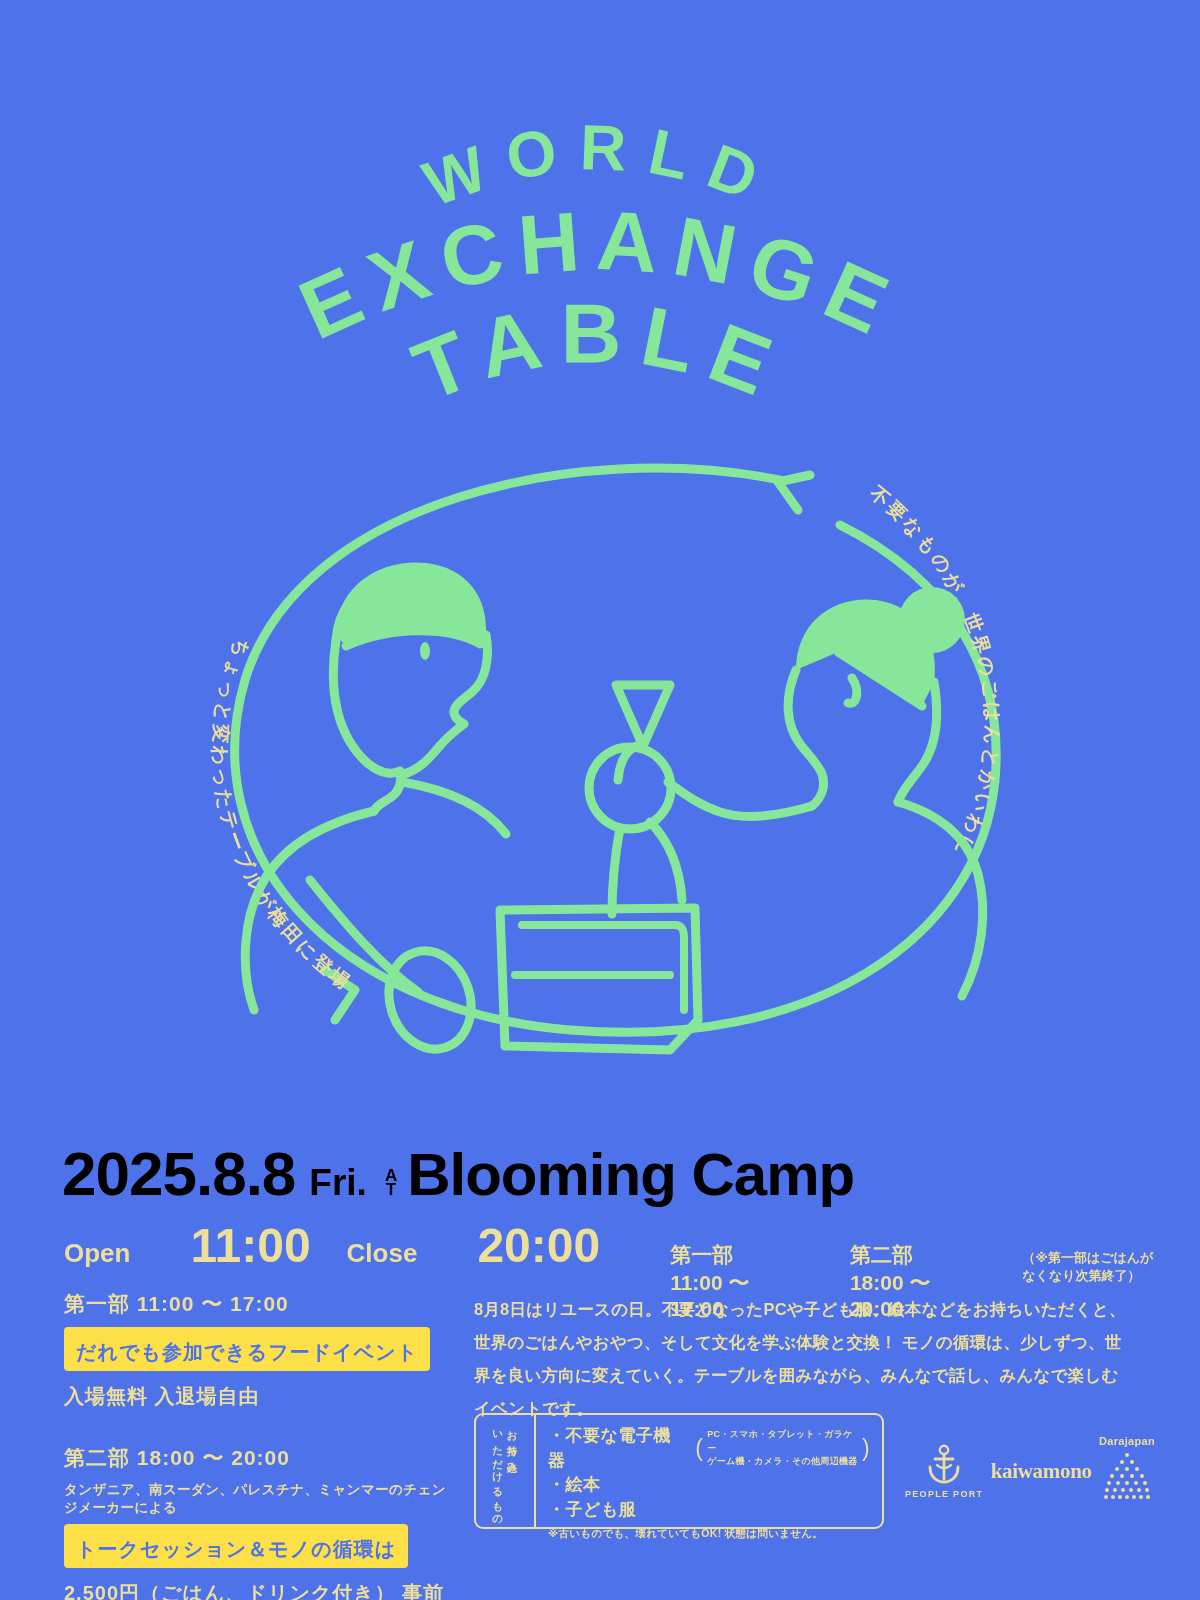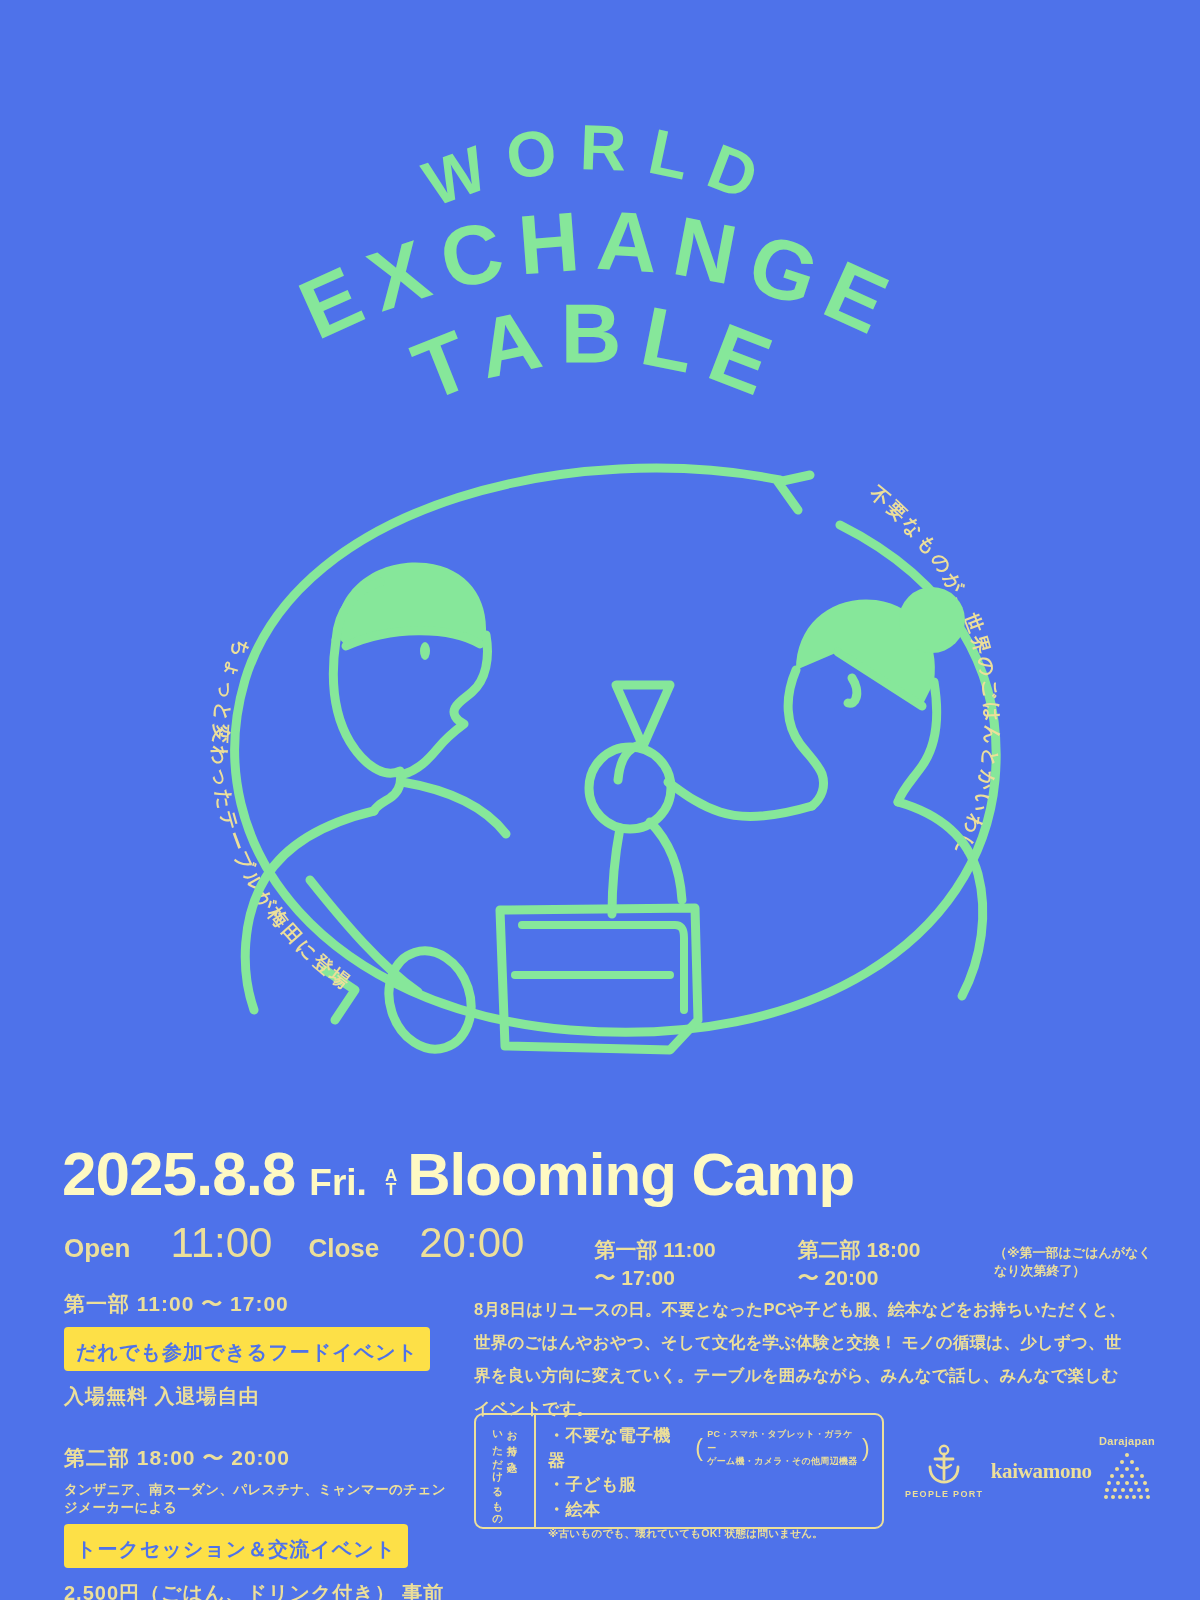--- a/index.html
+++ b/index.html
@@ -67,21 +67,21 @@
 
   
   #date-row {
     position: absolute;
     left: 62px;
     top: 1143px;
     width: 1080px;
     height: 70px;
     display: flex;
     align-items: baseline;
-    color: #fef9c3;
+    color: #000000;
   }
   #date-main {
     font-size: 62px;
     font-weight: 700;
     letter-spacing: -1px;
     line-height: 1;
   }
   #date-dow {
     font-size: 37px;
     font-weight: 700;
@@ -112,21 +112,21 @@
     position: absolute;
     left: 64px;
     top: 1222px;
     width: 1090px;
     display: flex;
     align-items: baseline;
     color: #ecdf9a;
     gap: 36px;
   }
   .hours-label { font-size: 26px; font-weight: 700; }
-  .hours-value { font-size: 42px; font-weight: 400; margin-left: 4px; line-height: 1; }
+  .hours-value { font-size: 48px; font-weight: 700; margin-left: 24px; line-height: 1; }
   .gap-lg { }
   .part-inline { font-size: 21px; font-weight: 700; margin-left: 34px; }
   #hours-note { font-size: 13px; font-weight: 700; margin-left: 26px; }
 
   
   #details-left {
     position: absolute;
     left: 64px;
     top: 1290px;
     width: 390px;
@@ -379,21 +379,21 @@
 
   <div id="details-left">
     <div class="part-head">第一部 11:00 〜 17:00</div>
     <div class="badge">だれでも参加できるフードイベント</div>
     <div class="sub-note">入場無料  入退場自由</div>
 
     <div class="spacer-part"></div>
 
     <div class="part-head">第二部 18:00 〜 20:00</div>
     <div class="part-sub">タンザニア、南スーダン、パレスチナ、ミャンマーのチェンジメーカーによる</div>
-    <div class="badge">トークセッション＆交流イベント</div>
+    <div class="badge">トークセッション＆モノの循環は</div>
     <div class="sub-note">2,500円（ごはん、ドリンク付き） 事前予約制</div>
   </div>
 
   <div id="intro-paragraph">8月8日はリユースの日。不要となったPCや子ども服、絵本などをお持ちいただくと、世界のごはんやおやつ、そして文化を学ぶ体験と交換！ モノの循環は、少しずつ、世界を良い方向に変えていく。テーブルを囲みながら、みんなで話し、みんなで楽しむイベントです。</div>
 
   <div id="bring-box">
     <div id="bring-label">
       <span class="vert-col">お持ち込み</span>
       <span class="vert-col">いただけるもの</span>
     </div>
@@ -402,22 +402,22 @@
         <span>・不要な電子機器</span>
         <span class="paren-note">
           <span class="paren-mark">(</span>
           <span>
             <span style="display:block">PC・スマホ・タブレット・ガラケー</span>
             <span style="display:block">ゲーム機・カメラ・その他周辺機器</span>
           </span>
           <span class="paren-mark">)</span>
         </span>
       </div>
+      <div class="bring-row">・絵本</div>
       <div class="bring-row">・子ども服</div>
-      <div class="bring-row">・絵本</div>
       <div class="bring-footnote">※古いものでも、壊れていてもOK! 状態は問いません。</div>
     </div>
   </div>
 
   <div id="logos">
     <div class="logo-unit">
       <span>
         <svg width="42" height="42" viewBox="0 0 42 42" xmlns="http://www.w3.org/2000/svg">
           <circle cx="21" cy="7" r="4.2" fill="none" stroke="#ecdf9a" stroke-width="2.4"></circle>
           <path d="M 21 11 L 21 36" fill="none" stroke="#ecdf9a" stroke-width="2.8" stroke-linecap="round"></path>

